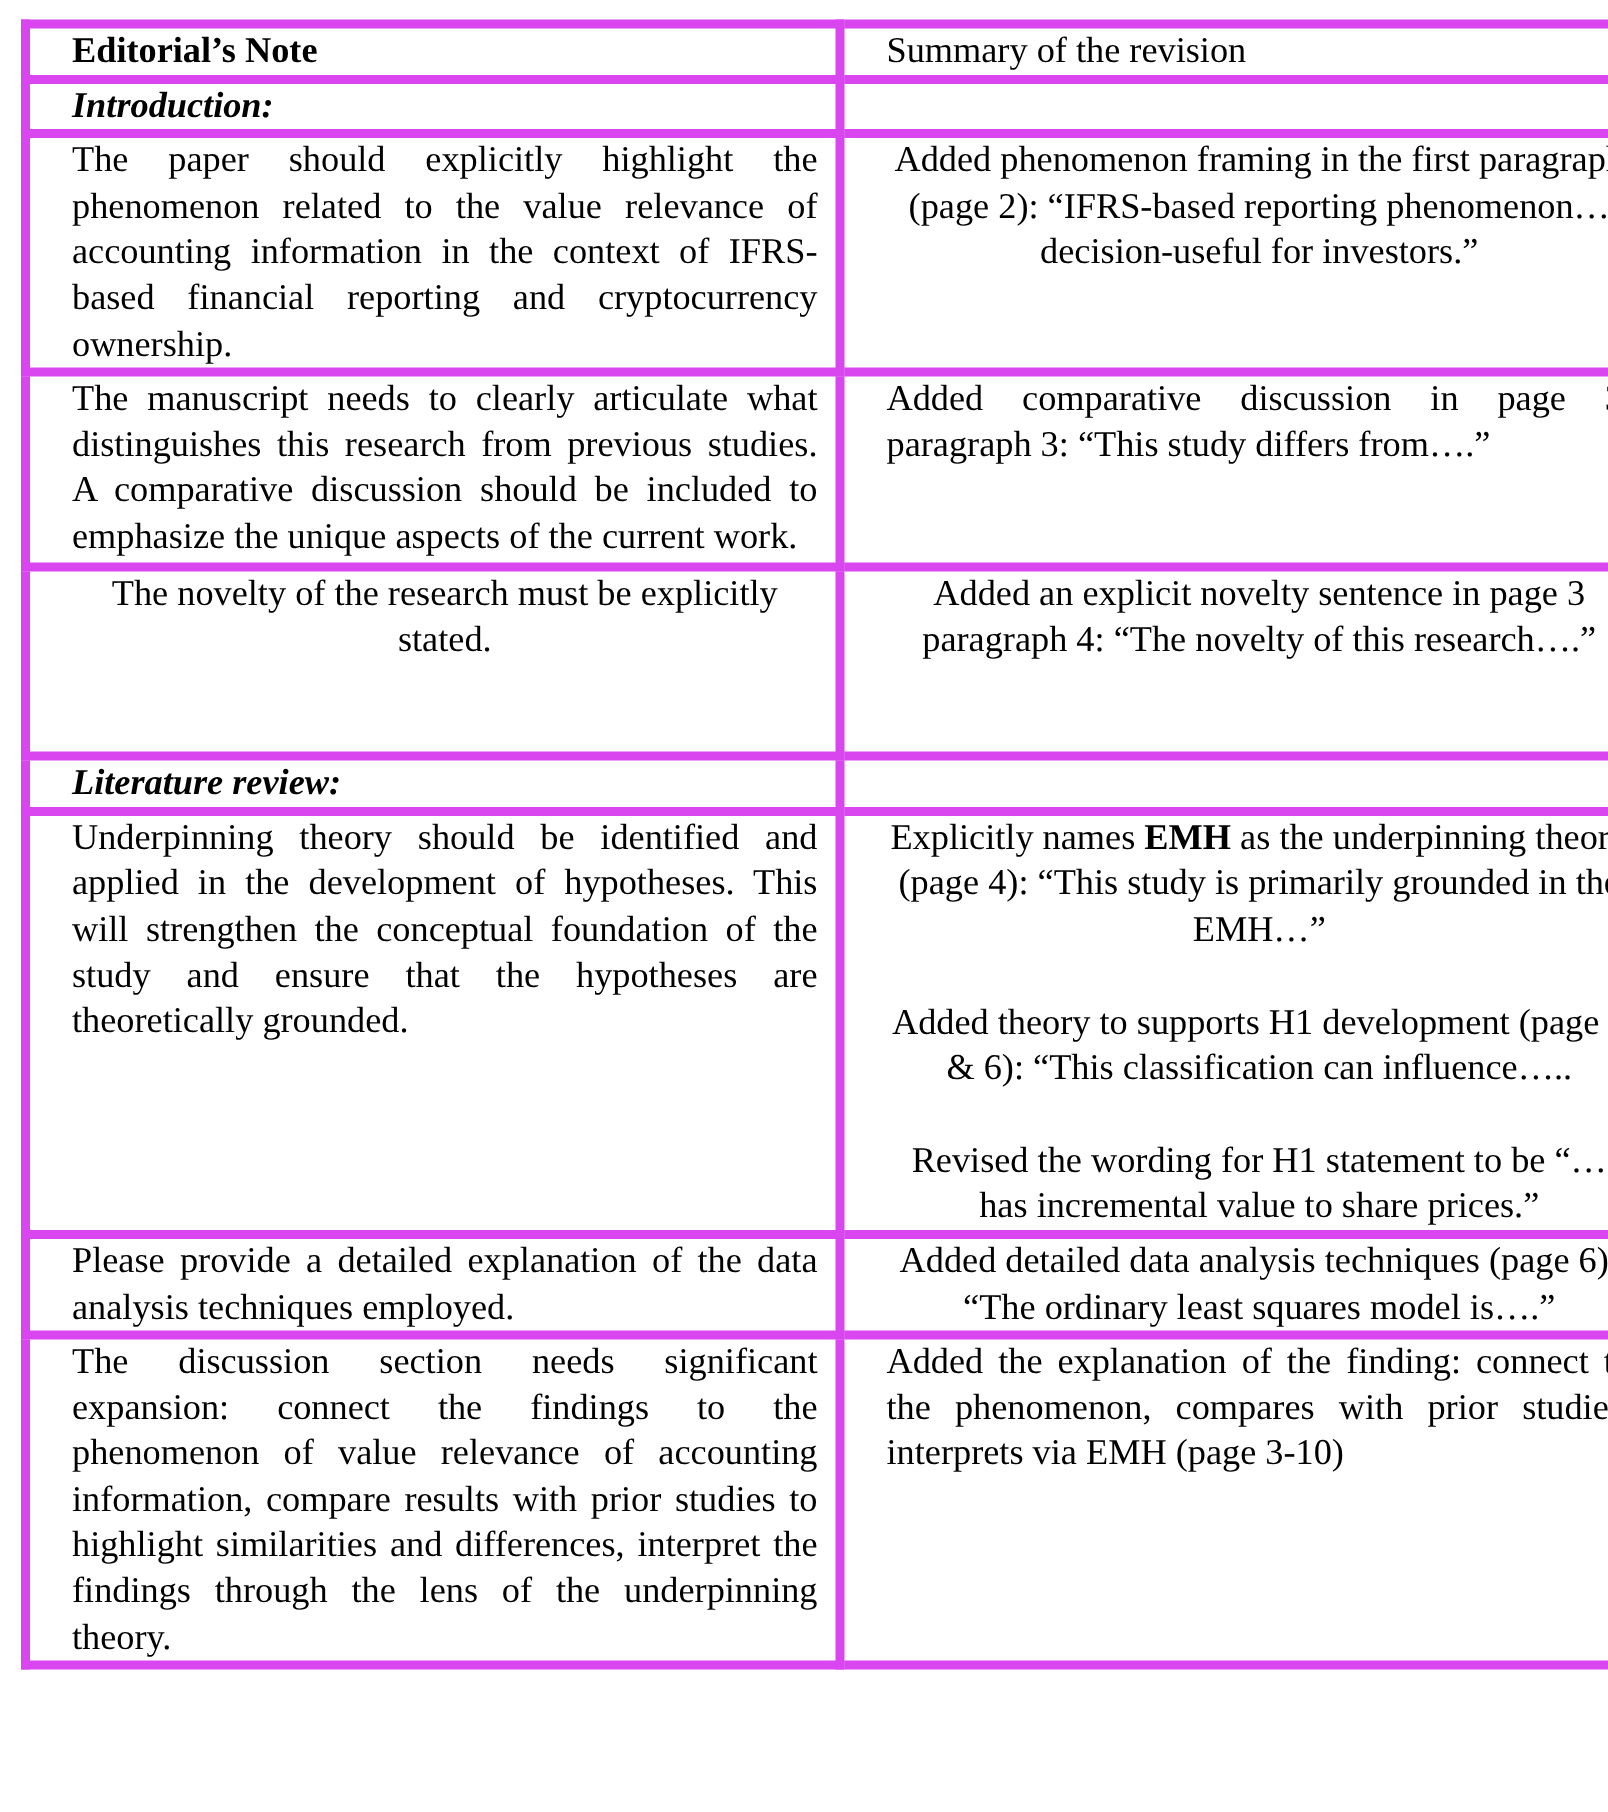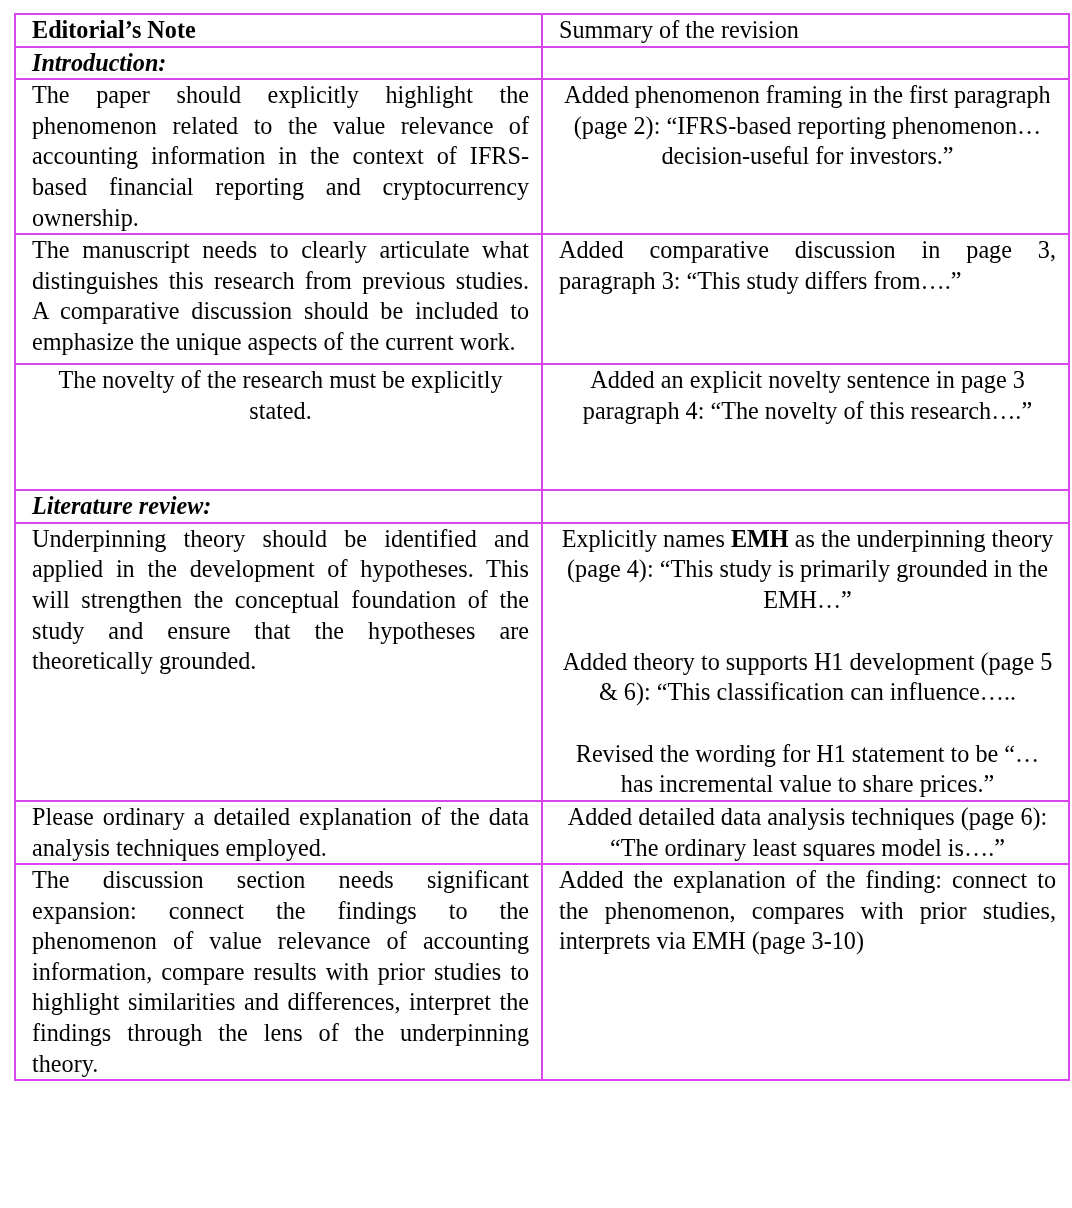--- a/index.html
+++ b/index.html
@@ -8,23 +8,23 @@
   table.rev {
     border-collapse: collapse;
     table-layout: fixed;
     width: 1042px;
     font-family: "Liberation Serif", "DejaVu Serif", serif;
     font-size: 24.2px;
     line-height: 30.6px;
     color: #000000;
   }
   table.rev td {
-    border: 2px solid #d946ef;
+    border: 6px solid #d946ef;
     vertical-align: top;
-    padding: 0 12px 0 16px;
+    padding: 0 12px 0 28px;
     overflow: hidden;
   }
   td.c1 { width: 497px; }
   td.c2 { width: 497px; }
   .just { text-align: justify; margin-top: 32px; }
   .left { text-align: center; }
   .bold { font-weight: bold; }
   .para + .para { margin-top: 31px; }
   .hdr td { height: 28px; }
   .sec td { height: 28px; font-style: italic; }
@@ -71,21 +71,21 @@
       <tr style="height:246px">
         <td class="c1 just">Underpinning theory should be identified and applied in the development of hypotheses. This will strengthen the conceptual foundation of the study and ensure that the hypotheses are theoretically grounded.</td>
         <td class="c2 left">
           <div class="para"><span>Explicitly names </span><b>EMH</b><span> as the underpinning theory (page 4): “This study is primarily grounded in the EMH…”</span></div>
           <div class="para">Added theory to supports H1 development (page 5 &amp; 6): “This classification can influence…..</div>
           <div class="para">Revised the wording for H1 statement to be “… has incremental value to share prices.”</div>
         </td>
       </tr>
 
       <tr style="height:63px">
-        <td class="c1 just">Please ordinary a detailed explanation of the data analysis techniques employed.</td>
+        <td class="c1 just">Please provide a detailed explanation of the data analysis techniques employed.</td>
         <td class="c2 left">
           <div class="para">Added detailed data analysis techniques (page 6): “The ordinary least squares model is….”</div>
         </td>
       </tr>
 
       <tr style="height:213px">
         <td class="c1 just">The discussion section needs significant expansion: connect the findings to the phenomenon of value relevance of accounting information, compare results with prior studies to highlight similarities and differences, interpret the findings through the lens of the underpinning theory.</td>
         <td class="c2 just">
           <div class="para">Added the explanation of the finding: connect to the phenomenon, compares with prior studies, interprets via EMH (page 3-10)</div>
         </td>

